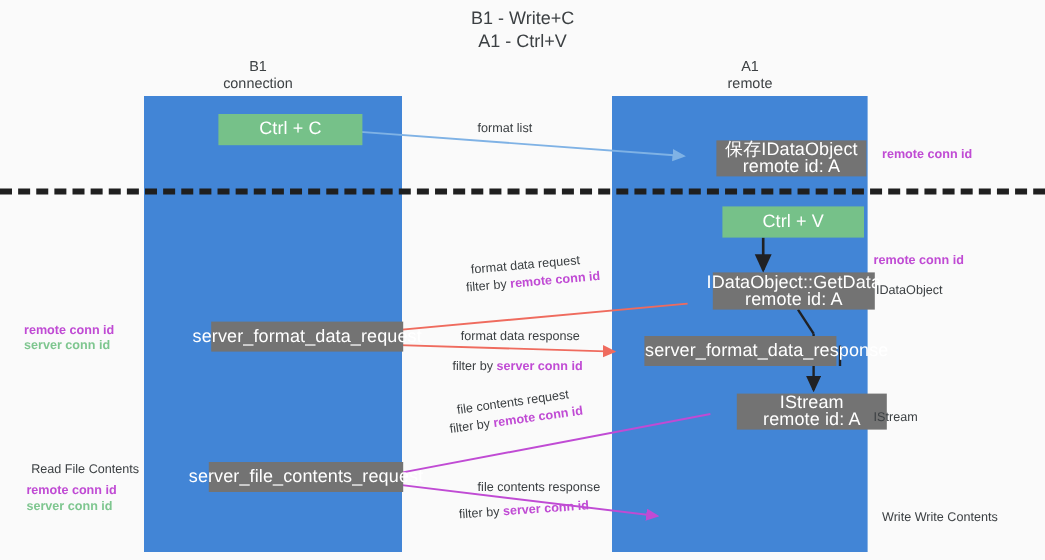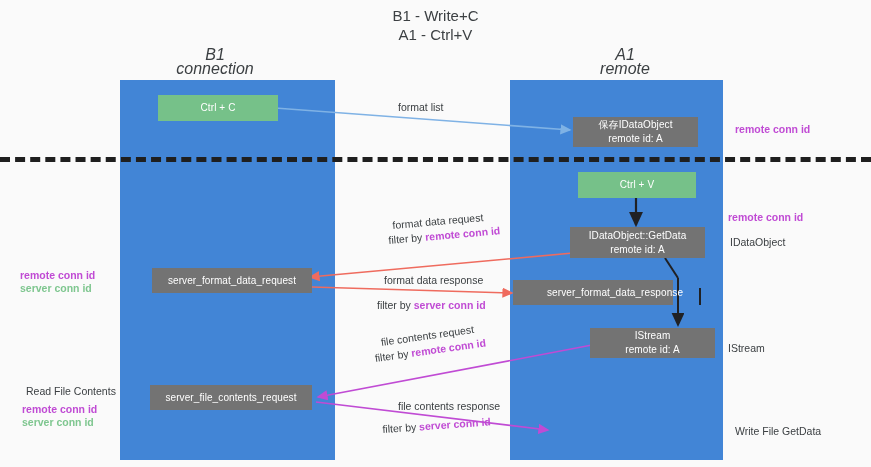--- a/index.html
+++ b/index.html
@@ -30,45 +30,45 @@
     text-align: center;
     font-size: 15px;
     line-height: 19px;
     color: #3c4043;
     white-space: pre;
   }
 
   
   .col-head {
     text-align: center;
-    font-size: 16px;
+    font-size: 12px;
     line-height: 14px;
     color: #3c4043;
     white-space: pre;
-    font-style: italic;
   }
 
   
   .lane {
     background: #4285d6;
   }
 
   
   .node {
     box-sizing: border-box;
     display: flex;
     flex-direction: column;
     align-items: center;
     justify-content: center;
     text-align: center;
     color: #ffffff;
-    font-size: 10px;
+    font-size: 15px;
     line-height: 14px;
     white-space: pre-line;
     letter-spacing: 0.1px;
+    margin-left: 24px;
   }
   .node.green { background: #76c189; }
   .node.orange { background: #737373; }
 
   
   .divider {
     left: 0;
     top: 157px;
     width: 871px;
     height: 0;
@@ -182,21 +182,21 @@
   <div class="abs edge-label" style="left:380px; top:336px; transform:rotate(-8deg); transform-origin:left top;">file contents request</div>
   <div class="abs edge-label" style="left:374px; top:352px; transform:rotate(-8deg); transform-origin:left top;"><span>filter by </span><span class="hl-remote">remote conn id</span></div>
 
   <div class="abs edge-label" style="left:398px; top:400px;">file contents response</div>
   <div class="abs edge-label" style="left:382px; top:423px; transform:rotate(-4deg); transform-origin:left top;"><span>filter by </span><span class="hl-server">server conn id</span></div>
 
   <div class="abs note-remote" style="left:735px; top:123px;">remote conn id</div>
   <div class="abs note-remote" style="left:728px; top:211px;">remote conn id</div>
   <div class="abs side-note plain" style="left:730px; top:236px;">IDataObject</div>
   <div class="abs side-note plain" style="left:728px; top:342px;">IStream</div>
-  <div class="abs side-note plain" style="left:735px; top:425px;">Write File GetData</div>
+  <div class="abs side-note plain" style="left:735px; top:425px;">Write Write Contents</div>
 
   <div class="abs note-remote" style="left:20px; top:269px;">remote conn id</div>
   <div class="abs note-server" style="left:20px; top:282px;">server conn id</div>
 
   <div class="abs side-note plain" style="left:26px; top:385px;">Read File Contents</div>
   <div class="abs note-remote" style="left:22px; top:403px;">remote conn id</div>
   <div class="abs note-server" style="left:22px; top:416px;">server conn id</div>
 
 </div>
 

